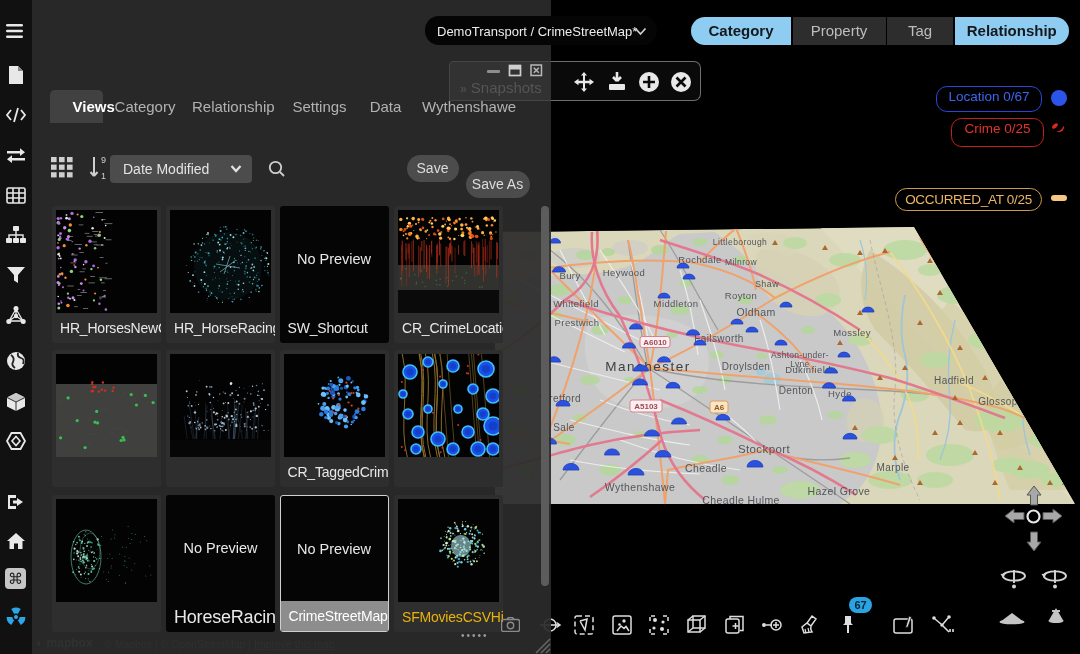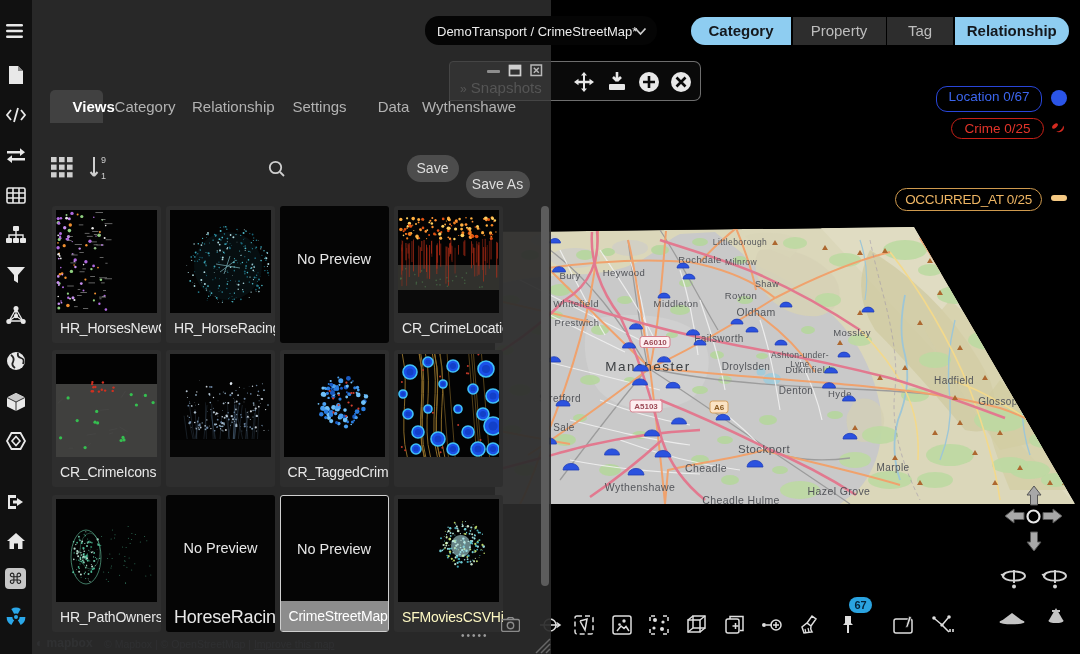--- a/index.html
+++ b/index.html
@@ -275,38 +275,42 @@
       <path d="M3.8 3.8 l5 5 M8.8 3.8 l-5 5" stroke="#b8b8b8" stroke-width="1.5"></path>
     </svg>
 <div class="abs" style="left:10px;top:17px;color:#555555;font-size:15px;"><span style="font-size:12px;">»</span> Snapshots</div>
 </div>
 <div class="abs" style="left:0;top:0;width:1080px;height:654px;">
 <div class="abs" style="left:49px;top:90px;width:0;height:0;"></div>
 <div class="abs" style="left:49.5px;top:90px;width:53.5px;height:33px;background:#414141;border-radius:5px 5px 0 0;color:#fff;font-size:15px;font-weight:bold;text-align:center;line-height:33px;padding-left:23px;">Views</div>
 <div class="abs" style="left:113px;top:90px;width:64px;height:33px;color:#b2b2b2;font-size:15px;text-align:center;line-height:33px;">Category</div>
 <div class="abs" style="left:192px;top:90px;width:82px;height:33px;color:#b2b2b2;font-size:15px;text-align:center;line-height:33px;">Relationship</div>
 <div class="abs" style="left:291px;top:90px;width:57px;height:33px;color:#b2b2b2;font-size:15px;text-align:center;line-height:33px;">Settings</div>
-<div class="abs" style="left:367px;top:90px;width:37px;height:33px;color:#b2b2b2;font-size:15px;text-align:center;line-height:33px;margin-left:8px;">Data</div>
+<div class="abs" style="left:367px;top:90px;width:37px;height:33px;color:#b2b2b2;font-size:15px;text-align:center;line-height:33px;">Data</div>
 <div class="abs" style="left:422px;top:90px;width:71px;height:33px;color:#b2b2b2;font-size:15px;text-align:center;line-height:33px;">Wythenshawe</div>
 <svg class="abs" style="left:51px;top:157px" width="23" height="22" viewBox="0 0 23 22">
       <rect x="0" y="0.0" width="5.6" height="5.2" fill="#cfcfcf"></rect>
       <rect x="8" y="0.0" width="5.6" height="5.2" fill="#cfcfcf"></rect>
       <rect x="16" y="0.0" width="5.6" height="5.2" fill="#cfcfcf"></rect>
       <rect x="0" y="7.6" width="5.6" height="5.2" fill="#cfcfcf"></rect>
       <rect x="8" y="7.6" width="5.6" height="5.2" fill="#cfcfcf"></rect>
       <rect x="16" y="7.6" width="5.6" height="5.2" fill="#cfcfcf"></rect>
       <rect x="0" y="15.2" width="5.6" height="5.2" fill="#cfcfcf"></rect>
       <rect x="8" y="15.2" width="5.6" height="5.2" fill="#cfcfcf"></rect>
       <rect x="16" y="15.2" width="5.6" height="5.2" fill="#cfcfcf"></rect>
     </svg>
 <svg class="abs" style="left:88px;top:155px" width="20" height="27" viewBox="0 0 20 27">
       <path d="M6 2 v19 M6 21 l-3.5 -4 M6 21 l3.5 -4" stroke="#cfcfcf" stroke-width="2" fill="none"></path>
       <text x="13" y="8" font-size="9" fill="#cfcfcf">9</text>
       <text x="13" y="24" font-size="9" fill="#cfcfcf">1</text>
     </svg>
+<div class="abs" style="left:110px;top:154.5px;width:142px;height:28px;background:#4c4c4c;border-radius:4px;color:#e3e3e3;font-size:14px;line-height:28px;padding-left:13px;">Date Modified
+<svg class="abs" style="right:10px;top:9px" width="12" height="10" viewBox="0 0 12 10">
+        <path d="M1.5 2 L6 7 L10.5 2" stroke="#e3e3e3" stroke-width="2.2" fill="none"></path>
+      </svg></div>
 <svg class="abs" style="left:267px;top:159px" width="20" height="20" viewBox="0 0 20 20">
       <circle cx="8.5" cy="8.5" r="5.7" fill="none" stroke="#cfcfcf" stroke-width="1.8"></circle>
       <path d="M13 13 L17 17" stroke="#cfcfcf" stroke-width="1.8"></path>
     </svg>
 <div class="abs" style="left:406.5px;top:155px;width:52px;height:27px;background:#4c4c4c;border-radius:14px;color:#dcdcdc;font-size:14px;text-align:center;line-height:27px;">Save</div>
 <div class="abs" style="left:465.5px;top:155px;width:64px;height:27px;background:#4c4c4c;border-radius:14px;color:#dcdcdc;font-size:14px;text-align:center;line-height:27px;margin-top:16px;">Save As</div>
 <div style="position:absolute;left:52px;top:205.5px;width:109px;height:137px;background:#2e2e2e;border-radius:3px;">
       <div style="position:absolute;left:4px;top:4px;width:101px;height:103px;"><svg width="101" height="103" viewBox="0 0 101 103">
           <rect width="101" height="103" fill="#030303"></rect>
           <circle cx="21.6" cy="4.5" r="1.0" fill="#f09030"></circle>
@@ -700,20 +704,21 @@
           <circle cx="27.5" cy="51.2" r="0.7" fill="#1a6a80" opacity="0.9"></circle>
           <circle cx="34.9" cy="74.0" r="1.0" fill="#bfeef5" opacity="0.9"></circle>
           <circle cx="57.8" cy="62.2" r="0.5" fill="#3fb8cc" opacity="0.9"></circle>
           <circle cx="54.4" cy="23.8" r="0.8" fill="#1a6a80" opacity="0.9"></circle>
           <path d="M50,62 L66,50 M54,64 L60,46 M46,54 L70,58" stroke="#9adfe8" stroke-width="0.8" opacity="0.7"></path>
         </svg></div>
       <div style="position:absolute;bottom:0;left:0;right:0;height:30px;color:#e8e8e8;font-size:14px;line-height:30px;padding-left:8px;white-space:nowrap;overflow:hidden;letter-spacing:-0.2px;">HR_HorseRacing</div>
     </div>
 <div style="position:absolute;left:279.5px;top:205.5px;width:109px;height:137px;background:#050505;border-radius:3px;box-sizing:border-box;">
       <div style="position:absolute;top:45px;width:100%;text-align:center;font-size:14.5px;color:#e8e8e8;">No Preview</div>
+      <div style="position:absolute;bottom:0;left:0;right:0;height:30px;color:#e8e8e8;font-size:14px;line-height:30px;padding-left:8px;white-space:nowrap;overflow:hidden;letter-spacing:-0.2px;">SW_Shortcut</div>
     </div>
 <div style="position:absolute;left:394px;top:205.5px;width:109px;height:137px;background:#2e2e2e;border-radius:3px;">
       <div style="position:absolute;left:4px;top:4px;width:101px;height:103px;"><svg width="101" height="103" viewBox="0 0 101 103">
           <rect width="101" height="103" fill="#030303"></rect>
           <rect y="55" width="101" height="25" fill="#31312d"></rect>
           <circle cx="34.3" cy="8.0" r="1.0" fill="#ff9030"></circle>
           <circle cx="64.4" cy="25.3" r="1.9" fill="#ffd060"></circle>
           <circle cx="48.4" cy="11.0" r="0.6" fill="#ffb040"></circle>
           <circle cx="77.3" cy="17.1" r="0.8" fill="#e05010"></circle>
           <circle cx="78.7" cy="26.5" r="1.8" fill="#e05010"></circle>
@@ -941,21 +946,20 @@
           <path d="M6.9 44.7 l-5.2 4.7" stroke="#55555350" stroke-width="0.8"></path>
           <path d="M35.0 88.8 l-3.4 3.6" stroke="#55555350" stroke-width="0.8"></path>
           <path d="M12.6 94.3 l4.5 0.0" stroke="#55555350" stroke-width="0.8"></path>
           <path d="M87.7 38.2 l-1.3 4.7" stroke="#55555350" stroke-width="0.8"></path>
           <path d="M30.7 81.1 l9.1 -1.4" stroke="#55555350" stroke-width="0.8"></path>
           <path d="M69.6 36.8 l-4.5 6.9" stroke="#55555350" stroke-width="0.8"></path>
           <path d="M44.2 56.3 l8.8 -1.0" stroke="#55555350" stroke-width="0.8"></path>
           <path d="M61.2 74.6 l-8.3 1.7" stroke="#55555350" stroke-width="0.8"></path>
           <path d="M71.8 77.8 l-8.4 -4.8" stroke="#55555350" stroke-width="0.8"></path>
         </svg></div>
-      <div style="position:absolute;bottom:0;left:0;right:0;height:30px;color:#e8e8e8;font-size:14px;line-height:30px;padding-left:8px;white-space:nowrap;overflow:hidden;letter-spacing:-0.2px;">CR_CrimeIcons</div>
     </div>
 <div style="position:absolute;left:166px;top:350px;width:109px;height:137px;background:#2e2e2e;border-radius:3px;">
       <div style="position:absolute;left:4px;top:4px;width:101px;height:103px;"><svg width="101" height="103" viewBox="0 0 101 103">
           <rect width="101" height="103" fill="#030303"></rect>
           <circle cx="74.0" cy="47.9" r="0.4" fill="#cfe0ee" opacity="0.85"></circle>
           <circle cx="91.0" cy="44.7" r="0.5" fill="#cfe0ee" opacity="0.85"></circle>
           <circle cx="52.3" cy="62.7" r="0.8" fill="#e8f0f8" opacity="0.85"></circle>
           <circle cx="66.0" cy="36.5" r="0.6" fill="#7a98b8" opacity="0.85"></circle>
           <circle cx="26.0" cy="41.0" r="0.9" fill="#9ab8d0" opacity="0.85"></circle>
           <circle cx="27.7" cy="67.9" r="0.7" fill="#9ab8d0" opacity="0.85"></circle>
@@ -1487,21 +1491,20 @@
           <circle cx="52.3" cy="82.5" r="0.5" fill="#409878" opacity="0.8"></circle>
           <circle cx="52.5" cy="73.3" r="0.5" fill="#409878" opacity="0.8"></circle>
           <circle cx="53.8" cy="55.0" r="0.5" fill="#409878" opacity="0.8"></circle>
           <circle cx="94.8" cy="76.0" r="0.5" fill="#409878" opacity="0.8"></circle>
           <circle cx="70.9" cy="68.2" r="0.5" fill="#409878" opacity="0.8"></circle>
           <circle cx="84.3" cy="43.0" r="0.5" fill="#409878" opacity="0.8"></circle>
           <circle cx="73.1" cy="59.1" r="0.5" fill="#409878" opacity="0.8"></circle>
           <ellipse cx="30" cy="58" rx="15" ry="27" fill="none" stroke="#70d8b0" stroke-width="0.7" opacity="0.8"></ellipse>
           <ellipse cx="34" cy="52" rx="10" ry="18" fill="none" stroke="#70d8b0" stroke-width="0.5" opacity="0.6"></ellipse>
         </svg></div>
-      <div style="position:absolute;bottom:0;left:0;right:0;height:30px;color:#e8e8e8;font-size:14px;line-height:30px;padding-left:8px;white-space:nowrap;overflow:hidden;letter-spacing:-0.2px;">HR_PathOwners</div>
     </div>
 <div style="position:absolute;left:166px;top:494.5px;width:109px;height:137px;background:#050505;border-radius:3px;box-sizing:border-box;">
       <div style="position:absolute;top:45px;width:100%;text-align:center;font-size:14.5px;color:#e8e8e8;">No Preview</div>
       <div style="position:absolute;bottom:0;left:0;right:0;height:30px;color:#e8e8e8;font-size:18px;line-height:30px;padding-left:8px;white-space:nowrap;overflow:hidden;letter-spacing:-0.2px;">HoreseRacing</div>
     </div>
 <div style="position:absolute;left:279.5px;top:494.5px;width:109px;height:137px;background:#050505;border-radius:3px;border:1px solid #cfcfcf;box-sizing:border-box;">
       <div style="position:absolute;top:45px;width:100%;text-align:center;font-size:14.5px;color:#e8e8e8;">No Preview</div>
       <div style="position:absolute;bottom:0;left:0;right:0;height:30px;background:#8d8d8d;color:#fff;font-size:14px;line-height:30px;padding-left:8px;white-space:nowrap;overflow:hidden;letter-spacing:-0.2px;">CrimeStreetMap</div>
     </div>
 <div style="position:absolute;left:394px;top:494.5px;width:109px;height:137px;background:#2e2e2e;border-radius:3px;">
@@ -1682,21 +1685,21 @@
           <circle cx="73.2" cy="30.7" r="0.4" fill="#c8e870" opacity="0.9"></circle>
           <circle cx="68.6" cy="33.4" r="0.6" fill="#7adfe8" opacity="0.9"></circle>
           <circle cx="81.9" cy="56.5" r="0.5" fill="#48b8c8" opacity="0.9"></circle>
           <circle cx="64.2" cy="51.1" r="1.2" fill="#a8ecf0" opacity="0.9"></circle>
           <circle cx="62.7" cy="45.9" r="0.5" fill="#c8e870" opacity="0.9"></circle>
           <circle cx="58.9" cy="58.1" r="1.1" fill="#48b8c8" opacity="0.9"></circle>
           <circle cx="78.9" cy="62.3" r="1.0" fill="#c8e870" opacity="0.9"></circle>
           <circle cx="77.0" cy="59.6" r="0.4" fill="#c8e870" opacity="0.9"></circle>
           <ellipse cx="63" cy="47" rx="10" ry="11" fill="#b8ecf2" opacity="0.55"></ellipse>
         </svg></div>
-      <div style="position:absolute;bottom:0;left:0;right:0;height:30px;color:#fef9c3;font-size:14px;line-height:30px;padding-left:8px;white-space:nowrap;overflow:hidden;letter-spacing:-0.2px;">SFMoviesCSVHi</div>
+      <div style="position:absolute;bottom:0;left:0;right:0;height:30px;color:#eab308;font-size:14px;line-height:30px;padding-left:8px;white-space:nowrap;overflow:hidden;letter-spacing:-0.2px;">SFMoviesCSVHi</div>
     </div>
 <div class="abs" style="left:541px;top:206px;width:8px;height:380px;background:#5c5c5c;border-radius:4px;"></div>
 <svg class="abs" style="left:501px;top:617px" width="19" height="15" viewBox="0 0 19 15">
       <rect x="0.5" y="2.5" width="18" height="12" rx="2" fill="none" stroke="#8a8a8a" stroke-width="1.4"></rect>
       <path d="M6 2.5 l1.5 -2 h4 l1.5 2" fill="none" stroke="#8a8a8a" stroke-width="1.4"></path>
       <circle cx="9.5" cy="8.5" r="3.2" fill="none" stroke="#8a8a8a" stroke-width="1.4"></circle>
     </svg>
 <div class="abs" style="left:461px;top:630px;color:#9a9a9a;font-size:10px;letter-spacing:2px;">•••••</div>
 <svg class="abs" style="left:534px;top:638px" width="17" height="16" viewBox="0 0 17 16">
       <path d="M16 1 L2 15 M16 6 L7 15 M16 11 L12 15" stroke="#666" stroke-width="1.5"></path>
@@ -1818,21 +1821,21 @@
     </svg>
 </div>
 <div class="abs" style="left:691px;top:17px;width:378px;height:28px;">
 <div class="abs" style="left:0;top:0;width:100px;height:28px;background:#8ecdf1;border-radius:14px 0 0 14px;color:#14181d;font-size:15px;font-weight:bold;text-align:center;line-height:28px;">Category</div>
 <div class="abs" style="left:101.5px;top:0;width:93px;height:28px;background:#2d2d2d;color:#bdbdbd;font-size:15px;text-align:center;line-height:28px;">Property</div>
 <div class="abs" style="left:196px;top:0;width:66px;height:28px;background:#2d2d2d;color:#bdbdbd;font-size:15px;text-align:center;line-height:28px;">Tag</div>
 <div class="abs" style="left:263.5px;top:0;width:114.5px;height:28px;background:#8ecdf1;border-radius:0 14px 14px 0;color:#14181d;font-size:15px;font-weight:bold;text-align:center;line-height:28px;">Relationship</div>
 </div>
 <div class="abs" style="left:936px;top:86px;width:106px;height:26px;border:1.5px solid #2946d9;border-radius:11px;color:#3c66ef;font-size:13.5px;text-align:center;line-height:20px;">Location 0/67</div>
 <div class="abs" style="left:1051px;top:90px;width:16px;height:16px;background:#2b55e8;border-radius:50%;"></div>
-<div class="abs" style="left:951px;top:118px;width:93px;height:21px;border:1.5px solid #c62017;border-radius:10.5px;color:#e3342a;font-size:13.5px;text-align:center;line-height:19px;">Crime 0/25</div>
+<div class="abs" style="left:951px;top:118px;width:93px;height:29px;border:1.5px solid #c62017;border-radius:10.5px;color:#e3342a;font-size:13.5px;text-align:center;line-height:19px;">Crime 0/25</div>
 <svg class="abs" style="left:1051px;top:120px" width="16" height="16" viewBox="0 0 16 16">
     <ellipse cx="4" cy="6" rx="3.4" ry="1.8" fill="#d42a20" transform="rotate(-40 4 6)"></ellipse>
     <path d="M6 12 A6 6 0 0 0 12 6 A8 8 0 0 1 6 12" fill="#d42a20"></path>
     <path d="M5 11.5 A7 7 0 0 0 12.5 5.5 Q14 9 10.5 11.5 Q8 13 5 11.5" fill="#d42a20"></path>
   </svg>
 <div class="abs" style="left:895px;top:188px;width:147px;height:23px;border:1.5px solid #cf9a4e;border-radius:11.5px;color:#edb563;font-size:13.5px;letter-spacing:-0.3px;text-align:center;line-height:21px;">OCCURRED_AT 0/25</div>
 <div class="abs" style="left:1051px;top:194.5px;width:16px;height:6px;background:#f5c983;border-radius:3px;"></div>
 <svg style="position:absolute;left:985px;top:480px" width="95" height="160" viewBox="0 0 95 160">
     <path d="M49 6 L56 15 H52.5 V25 H45.5 V15 H42 Z" fill="#a8a8a8" stroke="#555" stroke-width="1"></path>
     <path d="M20 36 L29 29 V32.5 H39 V39.5 H29 V43 Z" fill="#a8a8a8" stroke="#555" stroke-width="1"></path>

